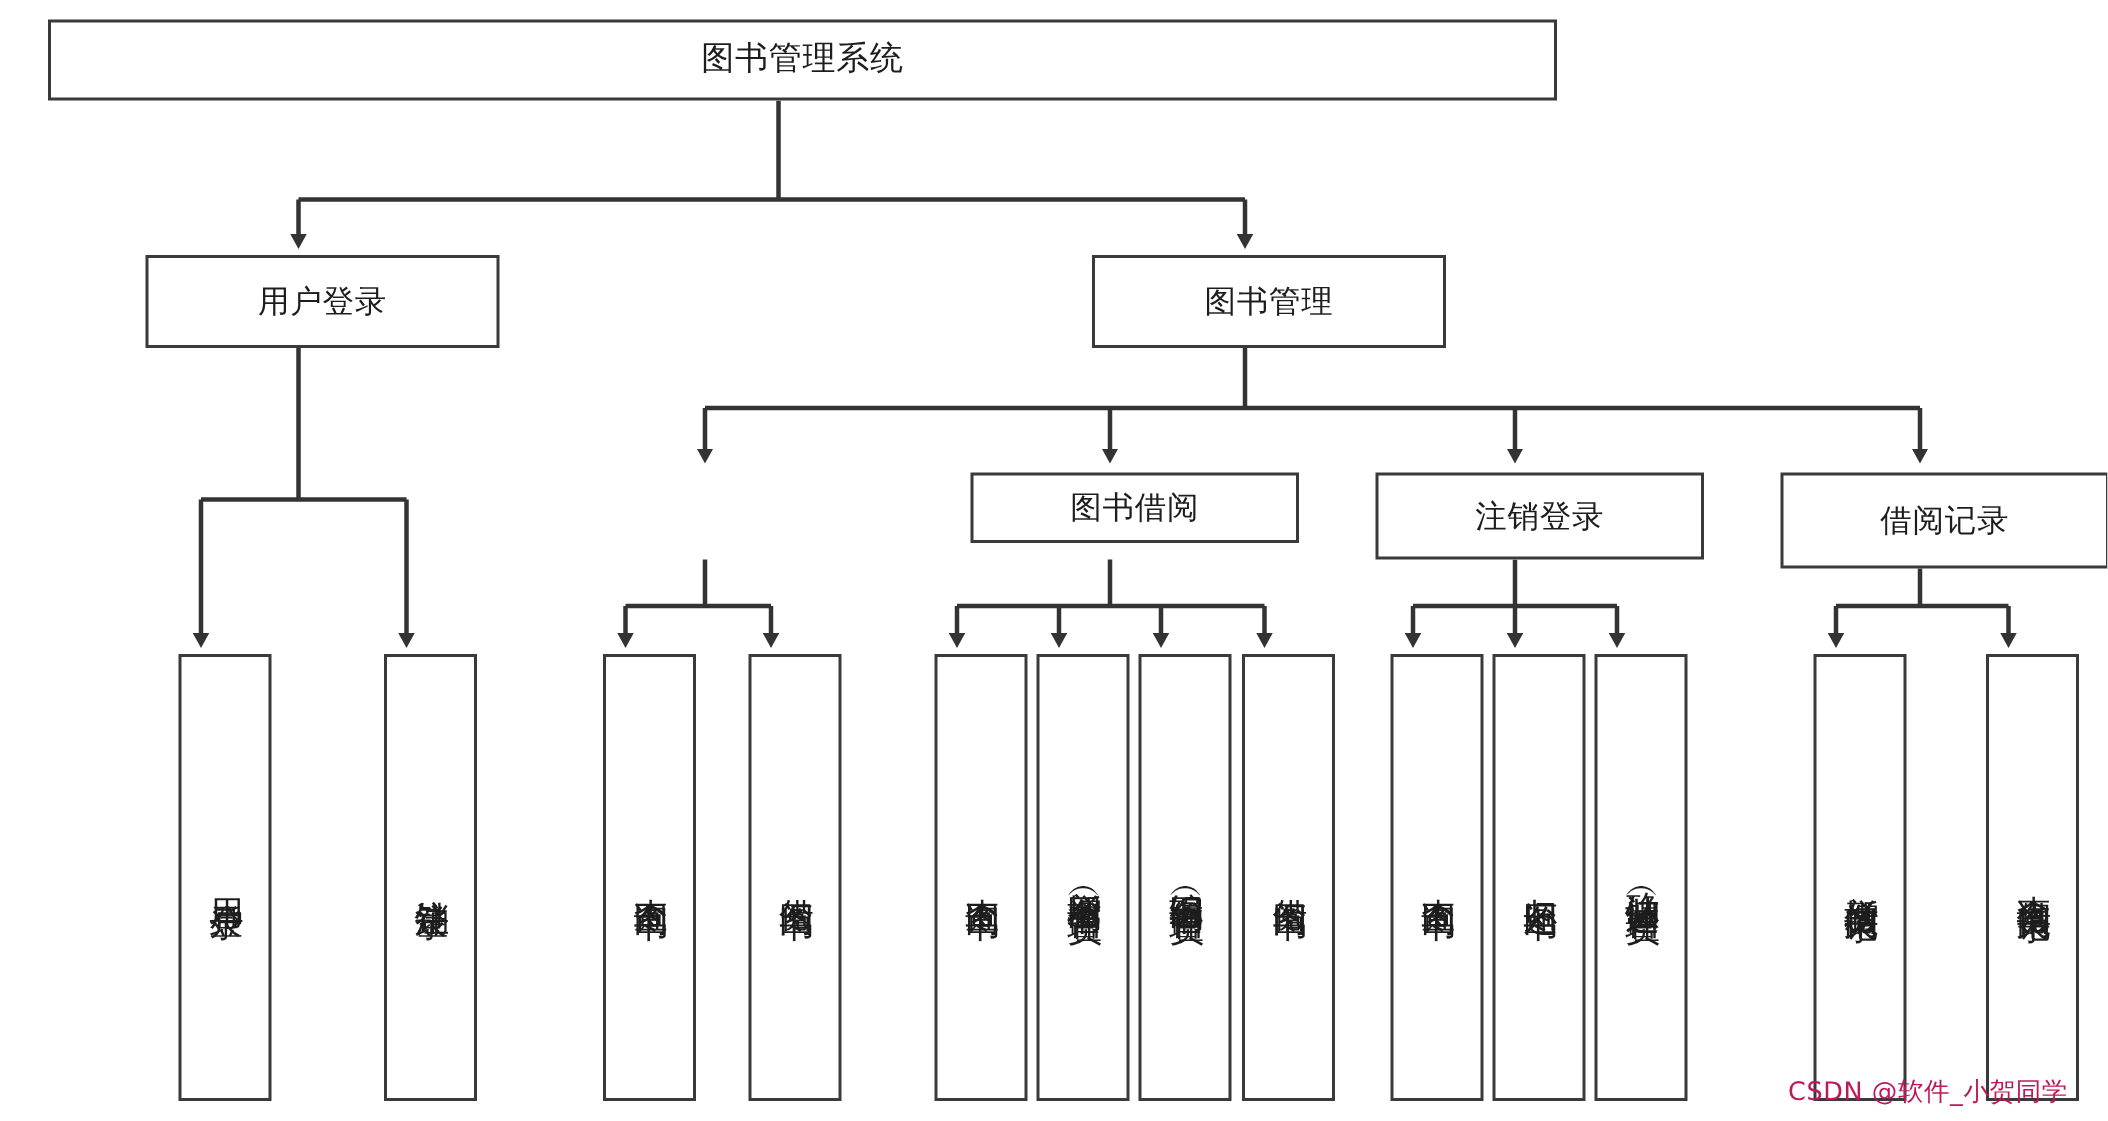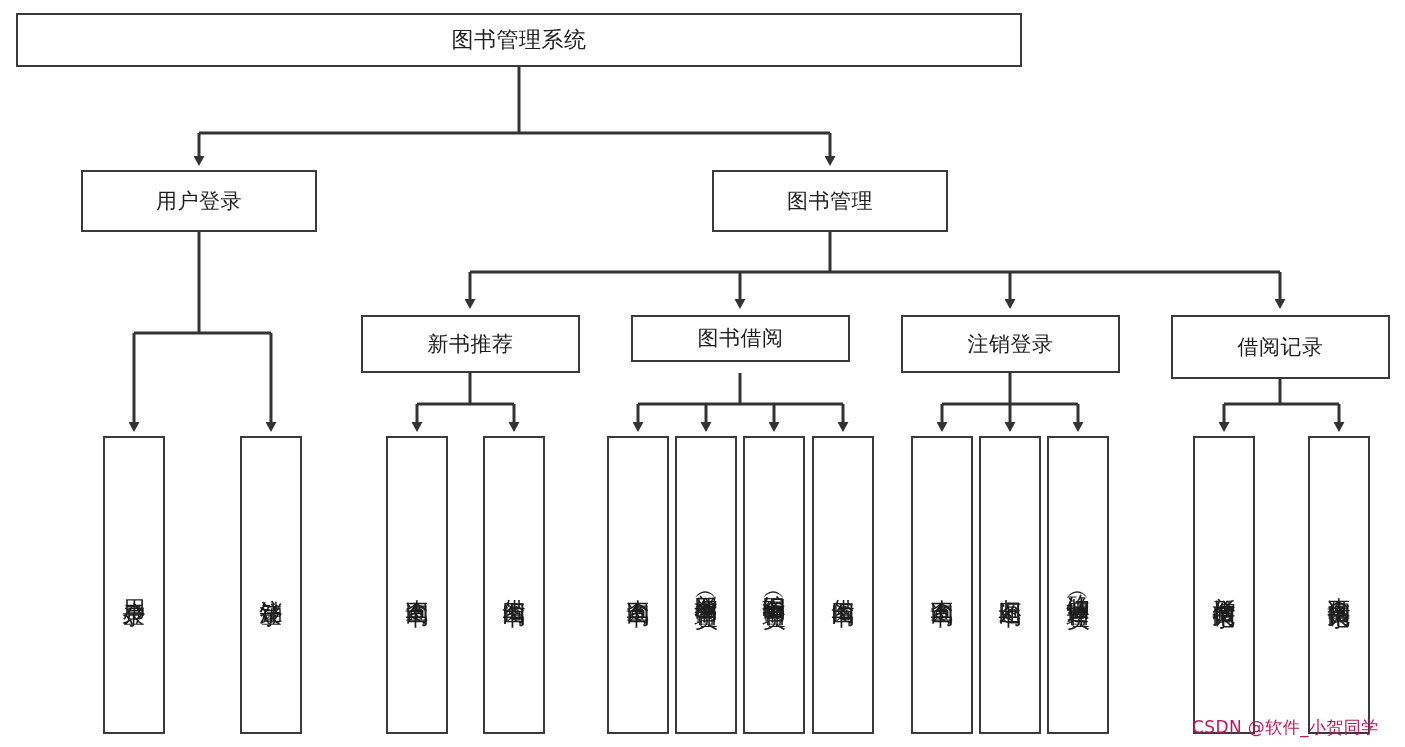--- a/index.html
+++ b/index.html
@@ -27,20 +27,21 @@
   }
   .node {
     position: absolute;
     box-sizing: border-box;
     background: #ffffff;
     border: 2.5px solid #3a3a3a;
     display: flex;
     align-items: center;
     justify-content: center;
     color: #1d1d1d;
+    margin-left: 16px;
   }
   .node .label {
     display: block;
     text-align: center;
     line-height: 1.08;
     letter-spacing: 0.5px;
   }
   
   .node.horiz .label {
     font-size: 21px;
@@ -130,23 +131,20 @@
     <span class="label">图书管理系统</span>
   </div>
 
   <div class="node horiz" style="left:81px; top:170px; width:236px; height:62px;">
     <span class="label">用户登录</span>
   </div>
   <div class="node horiz" style="left:712px; top:170px; width:236px; height:62px;justify-content:center;">
     <span class="label">图书管理</span>
   </div>
 
-  <div class="node horiz" style="left:361px; top:315px; width:219px; height:58px;">
-    <span class="label">新书推荐</span>
-  </div>
   <div class="node horiz" style="left:631px; top:315px; width:219px; height:47px;">
     <span class="label">图书借阅</span>
   </div>
   <div class="node horiz" style="left:901px; top:315px; width:219px; height:58px;">
     <span class="label">注销登录</span>
   </div>
   <div class="node horiz" style="left:1171px; top:315px; width:219px; height:64px;">
     <span class="label">借阅记录</span>
   </div>
 

